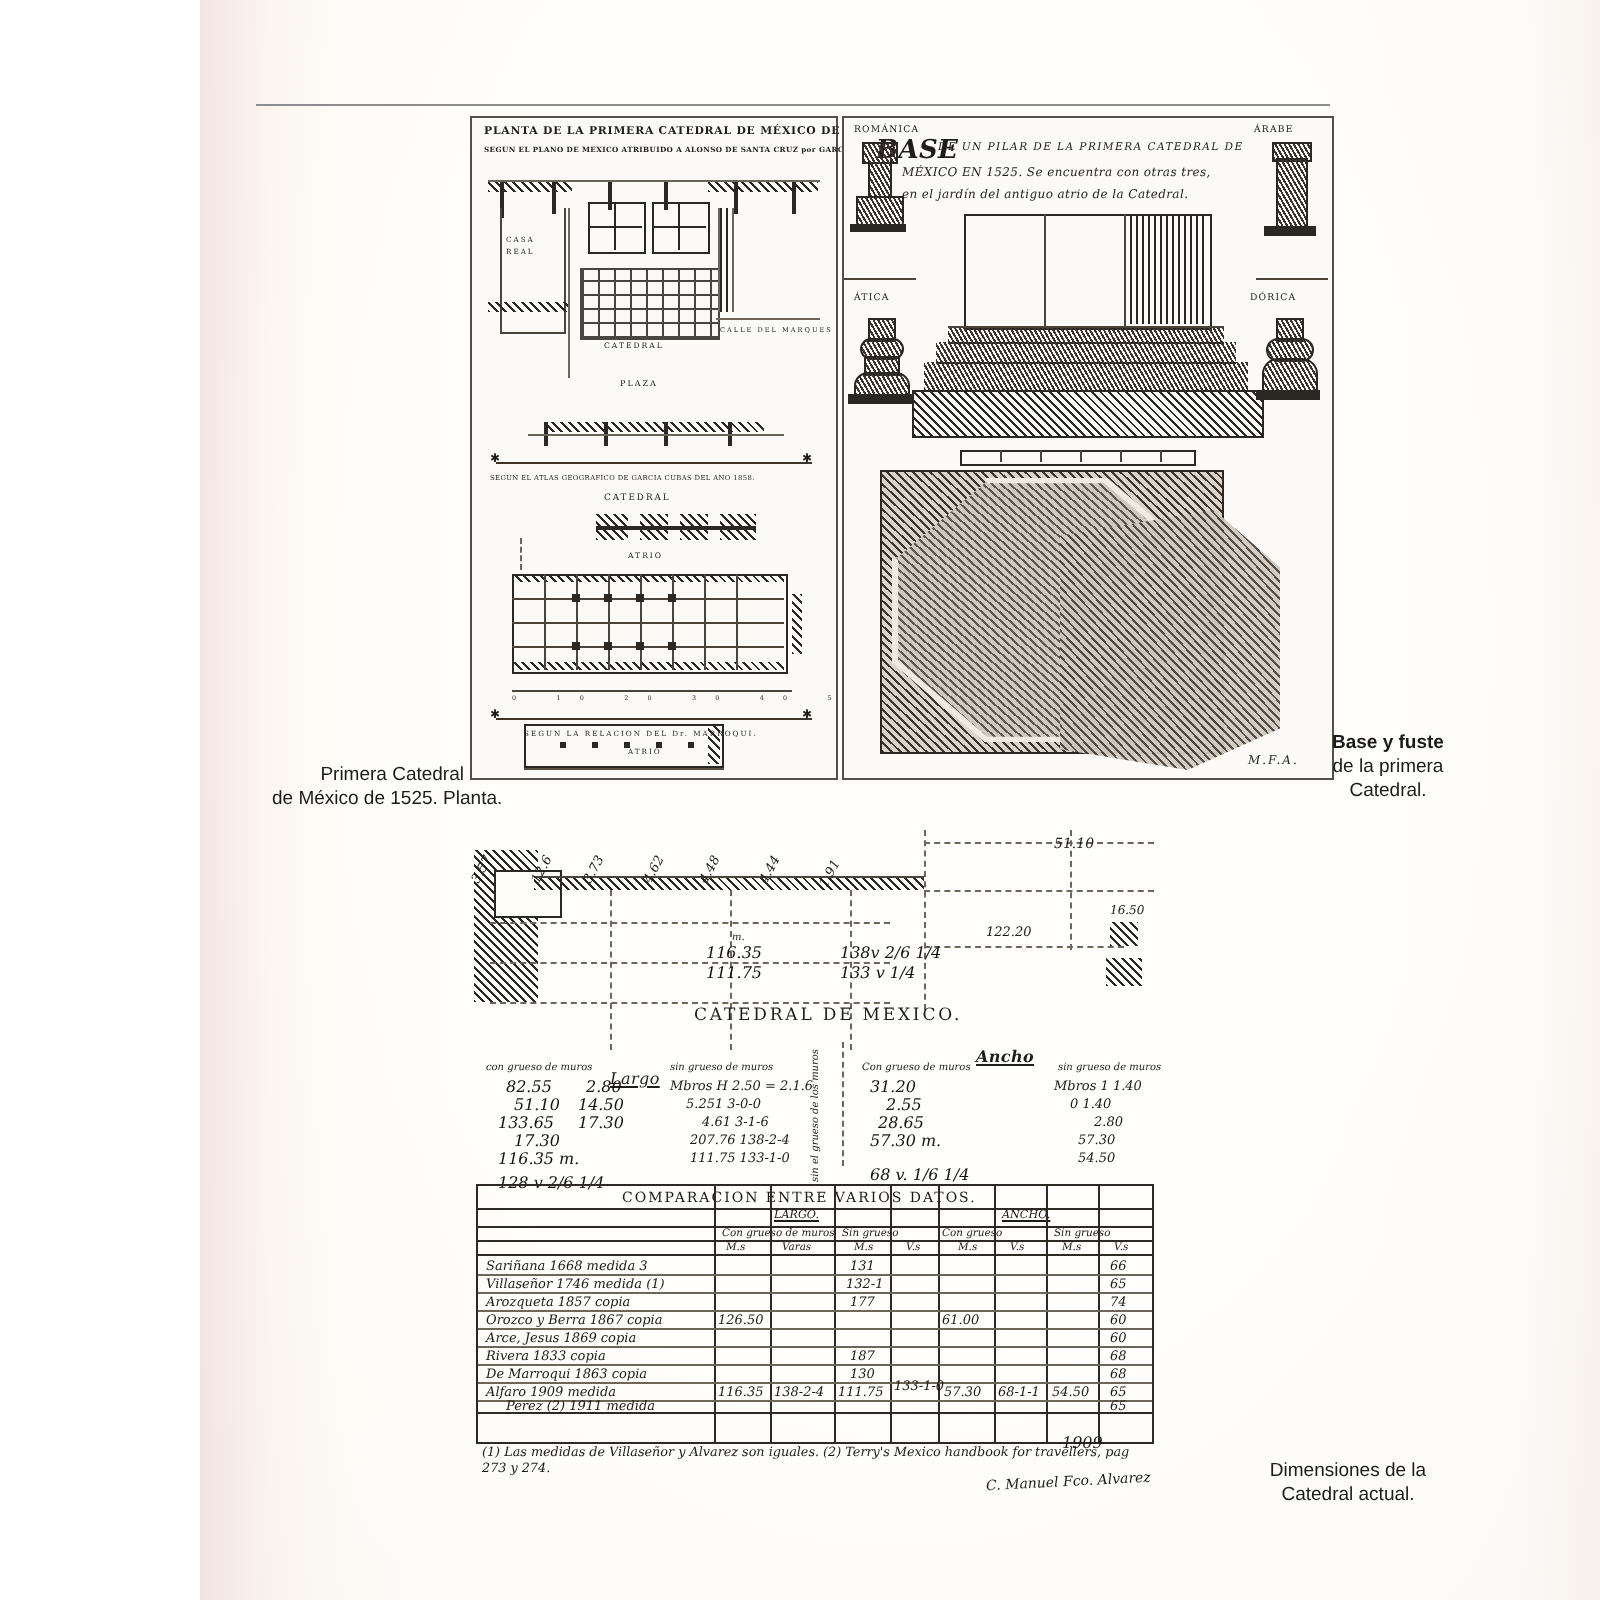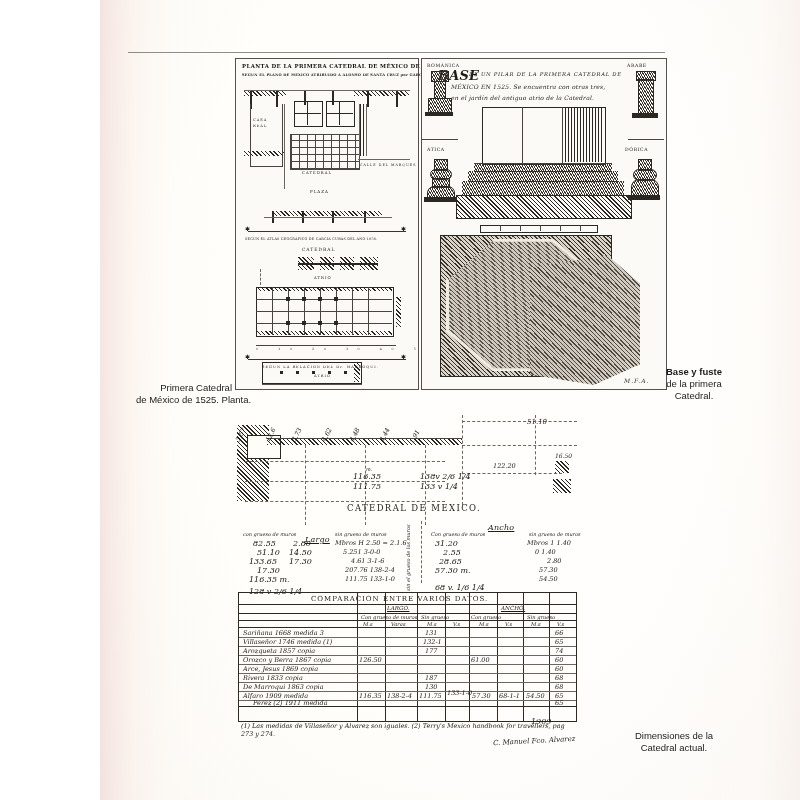--- a/index.html
+++ b/index.html
@@ -388,21 +388,21 @@
     <div class="numb" style="left:118px;top:57px;">116.35</div>
     <div class="numb" style="left:118px;top:67px;">111.75</div>
     <div class="numb" style="left:185px;top:57px;">138v 2/6 1/4</div>
     <div class="numb" style="left:185px;top:67px;">133 v 1/4</div>
 
     <div class="caps" style="left:112px;top:88px;font-size:8.5px;letter-spacing:1.4px;">CATEDRAL DE MEXICO.</div>
 
     <div class="hair" style="left:186px;top:106px;width:0;height:62px;border-left:1px dashed #6d665c;background:transparent;"></div>
 
     <div class="hand" style="left:70px;top:120px;font-size:8px;text-decoration:underline;">Largo</div>
-    <div class="hand" style="left:253px;top:108px;font-size:8px;text-decoration:underline;">Ancho</div>
+    <div class="hand" style="left:253px;top:108px;font-size:8px;text-decoration:underline;font-weight:bold;">Ancho</div>
 
     <div class="num" style="left:8px;top:116px;font-size:5px;">con grueso de muros</div>
     <div class="num" style="left:100px;top:116px;font-size:5px;">sin grueso de muros</div>
     <div class="num" style="left:196px;top:116px;font-size:5px;">Con grueso de muros</div>
     <div class="num" style="left:294px;top:116px;font-size:5px;">sin grueso de muros</div>
 
     <div class="numb" style="left:18px;top:124px;">82.55</div>
     <div class="numb" style="left:22px;top:133px;">51.10</div>
     <div class="numb" style="left:14px;top:142px;">133.65</div>
     <div class="numb" style="left:22px;top:151px;">17.30</div>

